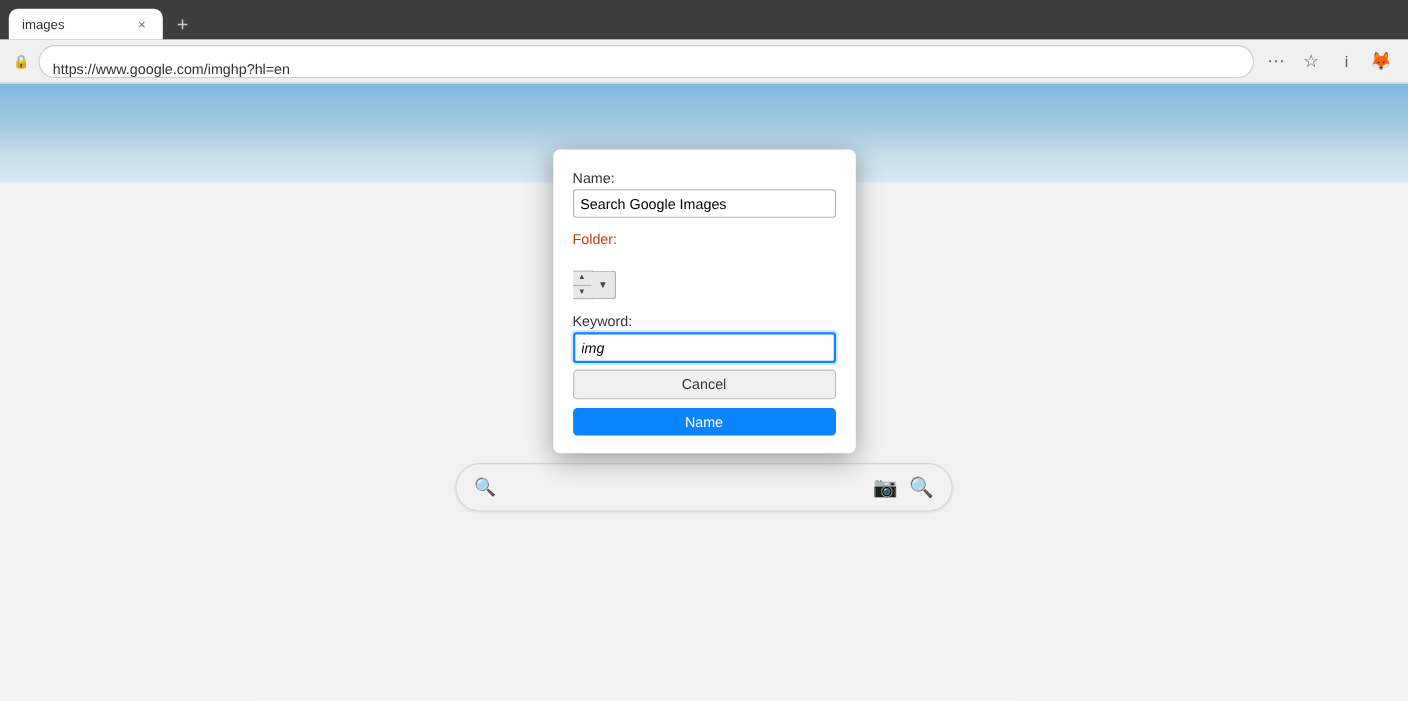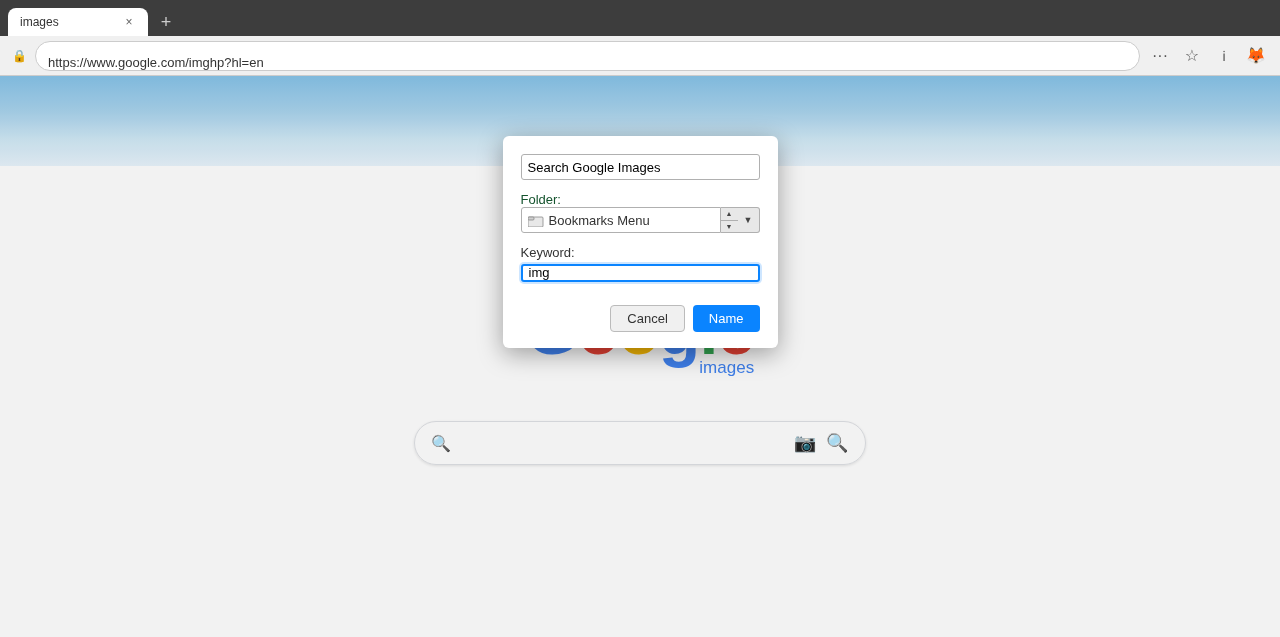--- a/index.html
+++ b/index.html
@@ -50,48 +50,41 @@
     <input type="text" style="flex: 1 1 0%; border: none; outline: none; font-size: 16px; color: rgb(51, 51, 51);">
     <span style="color:#4285F4; font-size:18px; cursor:pointer;">📷</span>
     <span style="color:#4285F4; font-size:18px; cursor:pointer;">🔍</span>
   </div>
 
   <div style="position:absolute; top:0; left:0; width:100%; height:100%; background:rgba(0,0,0,0.05); display:flex; align-items:flex-start; justify-content:center; padding-top:60px;">
 
     <div style="background:#fff; border-radius:6px; box-shadow:0 6px 24px rgba(0,0,0,0.35); width:275px; padding:18px 18px 16px; font-family:-apple-system,BlinkMacSystemFont,sans-serif;">
 
       <div style="margin-bottom:12px;">
+        <label style="display:block; font-size:13px; color:#333; margin-bottom:3px; font-weight:400;">Name:</label>
         <input type="text" style="width: 100%; height: 26px; border: 1px solid rgb(176, 176, 176); border-radius: 3px; padding: 0px 6px; font-size: 13px; outline: none;" value="Search Google Images">
       </div>
 
       <div style="margin-bottom:12px;">
-        <label style="display:block; font-size:13px; color:#14532d; margin-bottom:0; font-weight:400;">Folder:</label>
+        <label style="display:block; font-size:13px; color:#c2410c; margin-bottom:21px; font-weight:400;">Folder:</label>
         <div style="display:flex; align-items:center; gap:0;">
-          <div style="flex:1; display:flex; align-items:center; height:26px; border:1px solid #b0b0b0; border-radius:3px 0 0 3px; padding:0 6px; background:#fff; gap:5px; cursor:pointer;">
-
-            <svg width="16" height="13" viewBox="0 0 16 13" fill="none" xmlns="http://www.w3.org/2000/svg">
-              <rect x="0" y="3" width="15" height="10" rx="1" fill="#e8e8e8" stroke="#888" stroke-width="0.8"></rect>
-              <rect x="0" y="3" width="6" height="3" rx="1" fill="#d0d0d0" stroke="#888" stroke-width="0.8"></rect>
-            </svg>
-            <span style="font-size:13px; color:#333; white-space:nowrap; overflow:hidden;">Bookmarks Menu</span>
-          </div>
           <div style="display:flex; flex-direction:column; height:26px; width:18px; border:1px solid #b0b0b0; border-left:none; overflow:hidden;">
             <div style="flex:1; background:#e8e8e8; display:flex; align-items:center; justify-content:center; font-size:7px; cursor:pointer; color:#444; border-bottom:1px solid #b0b0b0;">▲</div>
             <div style="flex:1; background:#e8e8e8; display:flex; align-items:center; justify-content:center; font-size:7px; cursor:pointer; color:#444;">▼</div>
           </div>
           <div style="width:22px; height:26px; border:1px solid #b0b0b0; border-left:none; border-radius:0 3px 3px 0; background:#e8e8e8; display:flex; align-items:center; justify-content:center; cursor:pointer; font-size:9px; color:#444; margin-left:-1px;">▼</div>
         </div>
       </div>
 
-      <div style="margin-bottom:23px;">
+      <div style="margin-bottom:6px;">
         <label style="display:block; font-size:13px; color:#333; margin-bottom:3px; font-weight:400;">Keyword:</label>
-        <input type="text" style="width: 100%; height: 18px; border: 2px solid rgb(10, 132, 255); border-radius: 3px; padding: 0px 6px; font-size: 13px; outline: none; box-shadow: rgba(10, 132, 255, 0.2) 0px 0px 0px 2px;" value="img">
+        <input type="text" style="width: 100%; height: 28px; border: 2px solid rgb(10, 132, 255); border-radius: 3px; padding: 0px 6px; font-size: 13px; outline: none; box-shadow: rgba(10, 132, 255, 0.2) 0px 0px 0px 2px; font-style: italic;" value="img">
       </div>
 
-      <div style="display:flex; justify-content:flex-end; gap:8px;">
+      <div style="display:flex; justify-content:flex-end; gap:8px;flex-direction:column;">
         <button style="padding:5px 16px; border:1px solid #bbb; border-radius:4px; background:#f0f0f0; font-size:13px; cursor:pointer; color:#333;">Cancel</button>
         <button style="padding:5px 16px; border:none; border-radius:4px; background:#0a84ff; color:#fff; font-size:13px; cursor:pointer; font-weight:500;">Name</button>
       </div>
 
     </div>
   </div>
 
 </div>
 
 </body></html>

